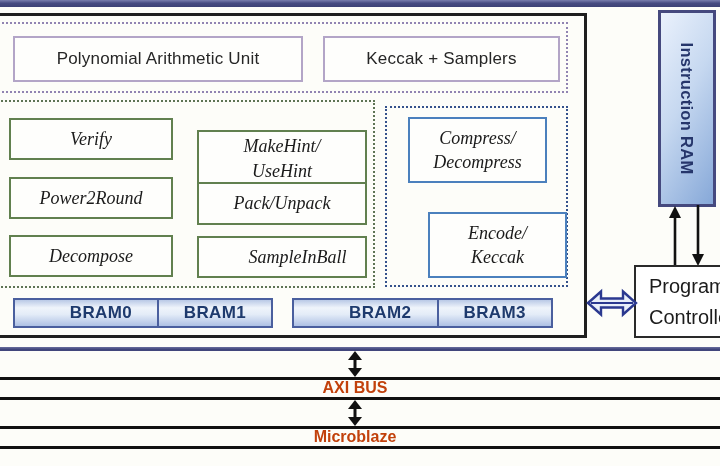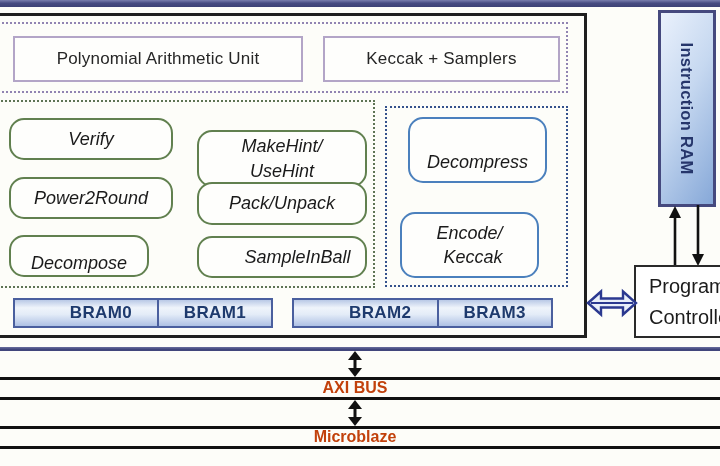--- a/index.html
+++ b/index.html
@@ -18,29 +18,29 @@
   .main-box{left:-14px;top:13px;width:601px;height:325px;border:3px solid #1f1f1f;background:transparent;}
   .purple-container{left:-14px;top:22px;width:582px;height:71px;border:2px dotted #9184b2;}
   .green-container{left:-14px;top:100px;width:389px;height:188px;border:2px dotted #5e7455;}
   .blue-container{left:385px;top:106px;width:183px;height:181px;border:2px dotted #35528c;}
   .lbl-box{display:flex;align-items:center;justify-content:center;text-align:center;background:#fefefc;}
   .purple-box{border:2px solid #b3a5c7;color:#262626;font-size:17px;font-weight:500;letter-spacing:.2px;}
   .pau{left:13px;top:36px;width:290px;height:46px;}
   .keccak{left:323px;top:36px;width:237px;height:46px;}
   .green-box{border:2px solid #61804f;}
   .blue-box{border:2px solid #4b80bd;}
-  .math{font-family:Liberation Sans, sans-serif;font-style:italic;font-size:18px;color:#1a1a1a;line-height:1.35;border-radius:15px;}
+  .math{font-family:Liberation Serif, serif;font-style:italic;font-size:18px;color:#1a1a1a;line-height:1.35;}
   .verify{left:9px;top:118px;width:164px;height:42px;}
   .p2r{left:9px;top:177px;width:164px;height:42px;}
-  .decomp{left:9px;top:235px;width:140px;height:42px;align-items:flex-end;}
+  .decomp{left:9px;top:235px;width:164px;height:42px;}
   .makehint{left:197px;top:114px;width:170px;height:57px;margin-top:16px;}
   .pack{left:197px;top:182px;width:170px;height:43px;}
   .sib{left:197px;top:236px;width:170px;height:42px;padding-left:31px;}
   .compress{left:408px;top:117px;width:139px;height:66px;}
-  .encode{left:400px;top:212px;width:139px;height:66px;text-align:right;}
+  .encode{left:428px;top:212px;width:139px;height:66px;}
   
   .bram-bank{display:flex;border:2px solid #4a5f9e;background:linear-gradient(180deg,#b9c9e6 0%,#eff4fb 30%,#e4ecf8 55%,#aec1e4 100%);padding-left:30px;}
   .bank-left{left:13px;top:298px;width:260px;height:30px;}
   .bank-right{left:292px;top:298px;width:261px;height:30px;}
   .bram-cell{flex:1;display:flex;align-items:center;justify-content:center;
     font-size:17px;font-weight:bold;color:#1e3a6d;letter-spacing:.4px;}
   .bram-cell + .bram-cell{border-left:2px solid #4a5f9e;}
   
   .iram{left:658px;top:10px;width:58px;height:197px;border:3px solid #45497e;
     background:linear-gradient(120deg,#eaf1fc 0%,#c6d8f0 45%,#86a8d8 100%);
@@ -97,21 +97,21 @@
   </div>
   <div class="abs lbl-box green-box math pack">
     <span>Pack/Unpack</span>
   </div>
   <div class="abs lbl-box green-box math sib">
     <span>SampleInBall</span>
   </div>
 
   <div class="abs lbl-box blue-box math compress">
     <span>
-      <br>
+      <span>Compress/</span><br>
       <span>Decompress</span>
     </span>
   </div>
   <div class="abs lbl-box blue-box math encode">
     <span>
       <span>Encode/</span><br>
       <span>Keccak</span>
     </span>
   </div>
 

